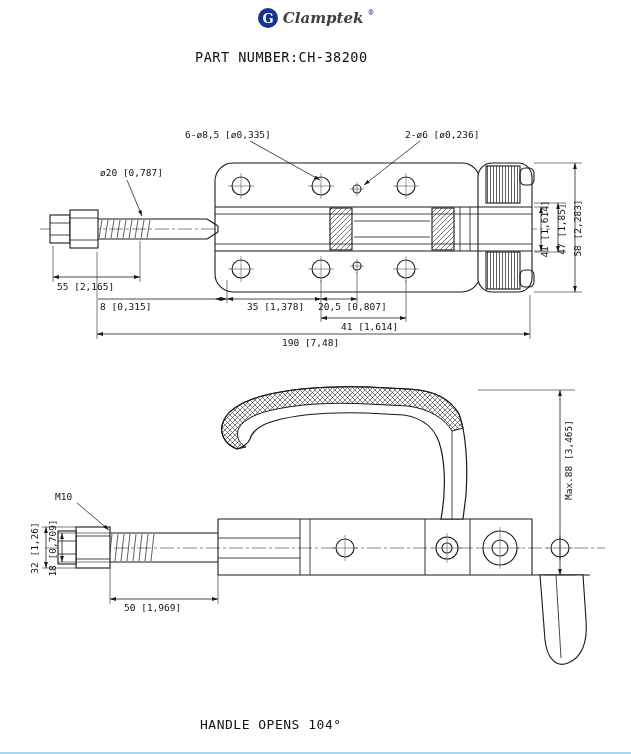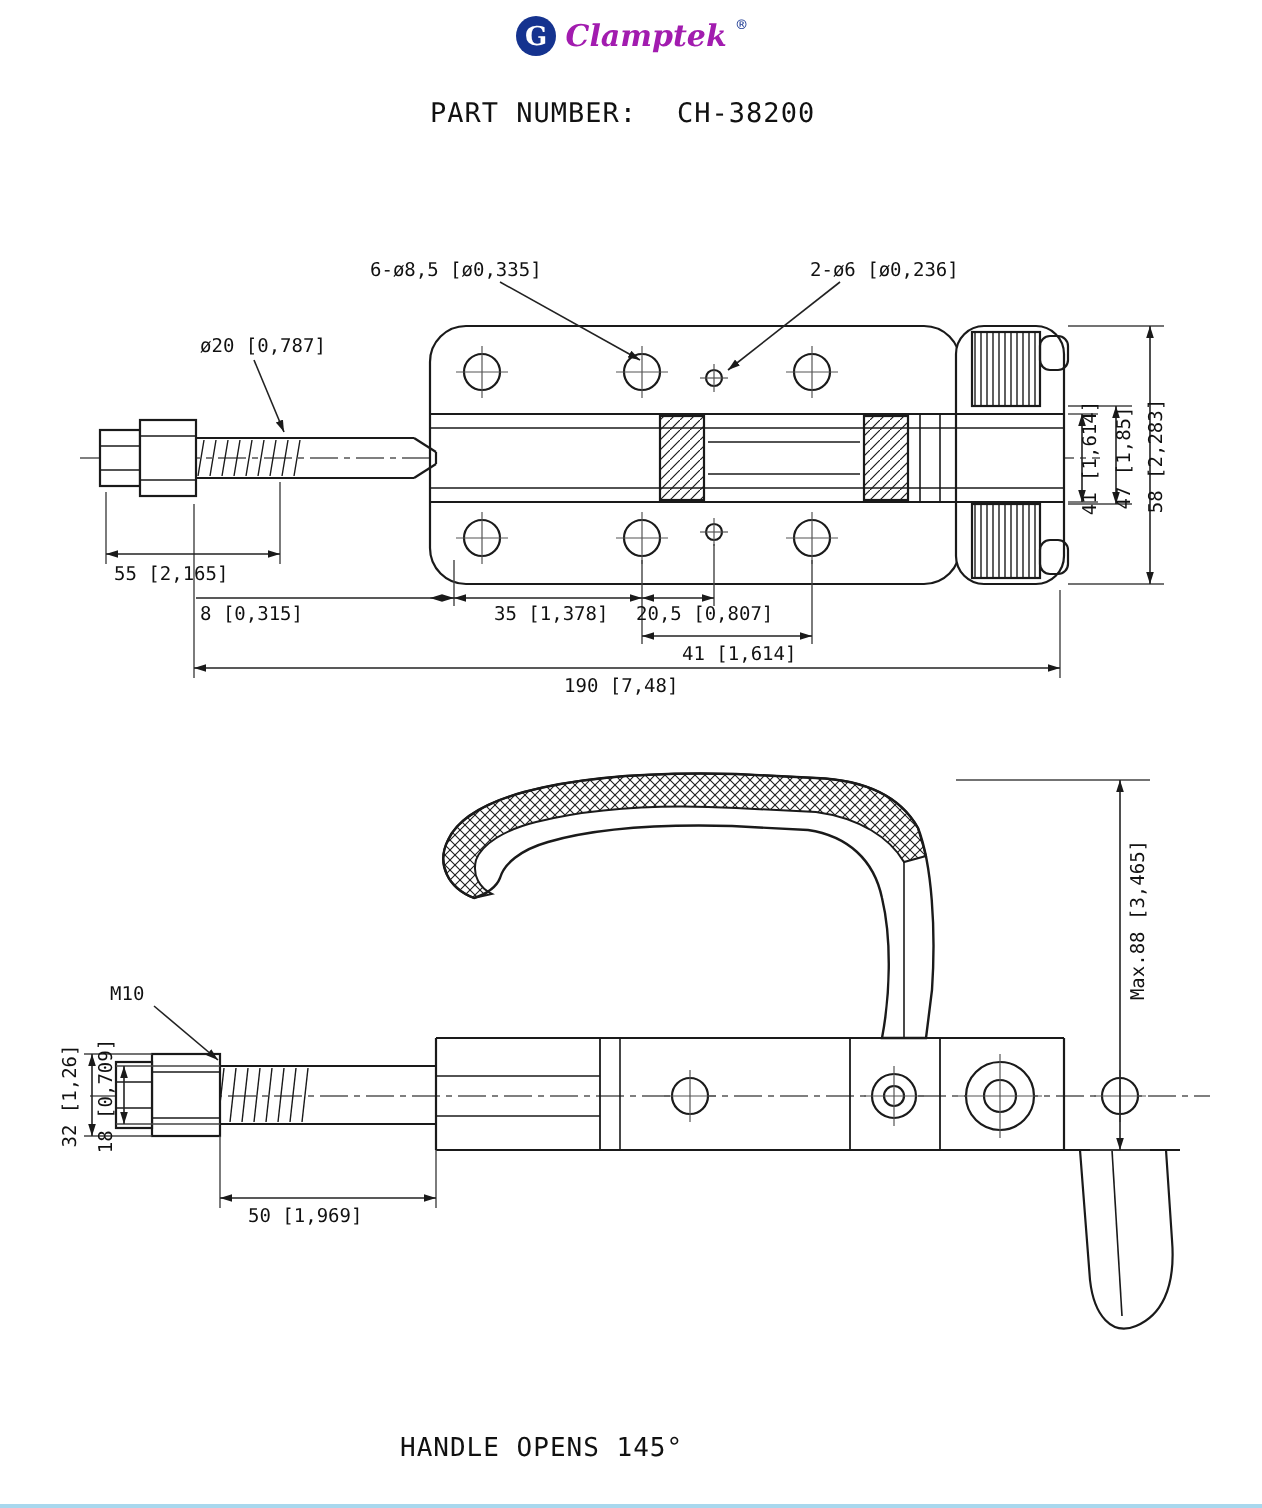--- a/index.html
+++ b/index.html
@@ -1,24 +1,24 @@
 <!DOCTYPE html>
 <html><head>
 <meta charset="utf-8">
 <style>
   html,body { margin:0; padding:0; background:#ffffff; }
   .page { position:relative; width:631px; height:754px; background:#ffffff; overflow:hidden;
           font-family:"DejaVu Sans Mono", monospace; }
   .brand-row { position:absolute; top:8px; left:0; width:100%; display:flex;
                justify-content:center; align-items:center; gap:5px; }
   .brand-name { font-family:"DejaVu Serif", serif; font-style:italic; font-weight:bold;
-                font-size:15px; color:#a21caf; }
+                font-size:15px; color:#404040; }
   .reg { font-size:8px; color:#15338f; transform:translateY(-6px); }
-  .part-row { position:absolute; top:49px; left:195px; display:flex; gap:20px;
-              font-size:13.5px; letter-spacing:0.5px; color:#111;margin-left:20px; }
+  .part-row { position:absolute; top:49px; left:195px; display:flex; 
+              font-size:13.5px; letter-spacing:0.5px; color:#111; }
   .drawing { position:absolute; left:0; top:0; }
   .notes { position:absolute; left:200px; top:677px; font-size:13px; color:#111;
            line-height:19px; white-space:pre; letter-spacing:0.5px; }
   .bottom-edge { position:absolute; left:0; bottom:0; width:100%; height:2px; background:#a8d8ee; }
   svg text.dim { font-family:"DejaVu Sans Mono", monospace; font-size:9.5px; fill:#111; stroke:none; }
 </style>
 </head>
 <body>
 
 <div class="page">
@@ -303,19 +303,19 @@
 
       <text class="dim" x="55" y="500">M10</text>
       <text class="dim" text-anchor="middle" transform="rotate(-90 38 548)" x="38" y="548">32 [1,26]</text>
       <text class="dim" text-anchor="middle" transform="rotate(-90 56 548)" x="56" y="548">18 [0,709]</text>
       <text class="dim" x="124" y="611">50 [1,969]</text>
       <text class="dim" text-anchor="middle" transform="rotate(-90 572 460)" x="572" y="460">Max.88 [3,465]</text>
     </g>
   </svg>
 
   <footer class="notes">
-    <div>HANDLE OPENS 145°</div>
+    <div>HANDLE OPENS 104°</div>
     
     
   </footer>
 
   <div class="bottom-edge"></div>
 </div>
 
 </body></html>

